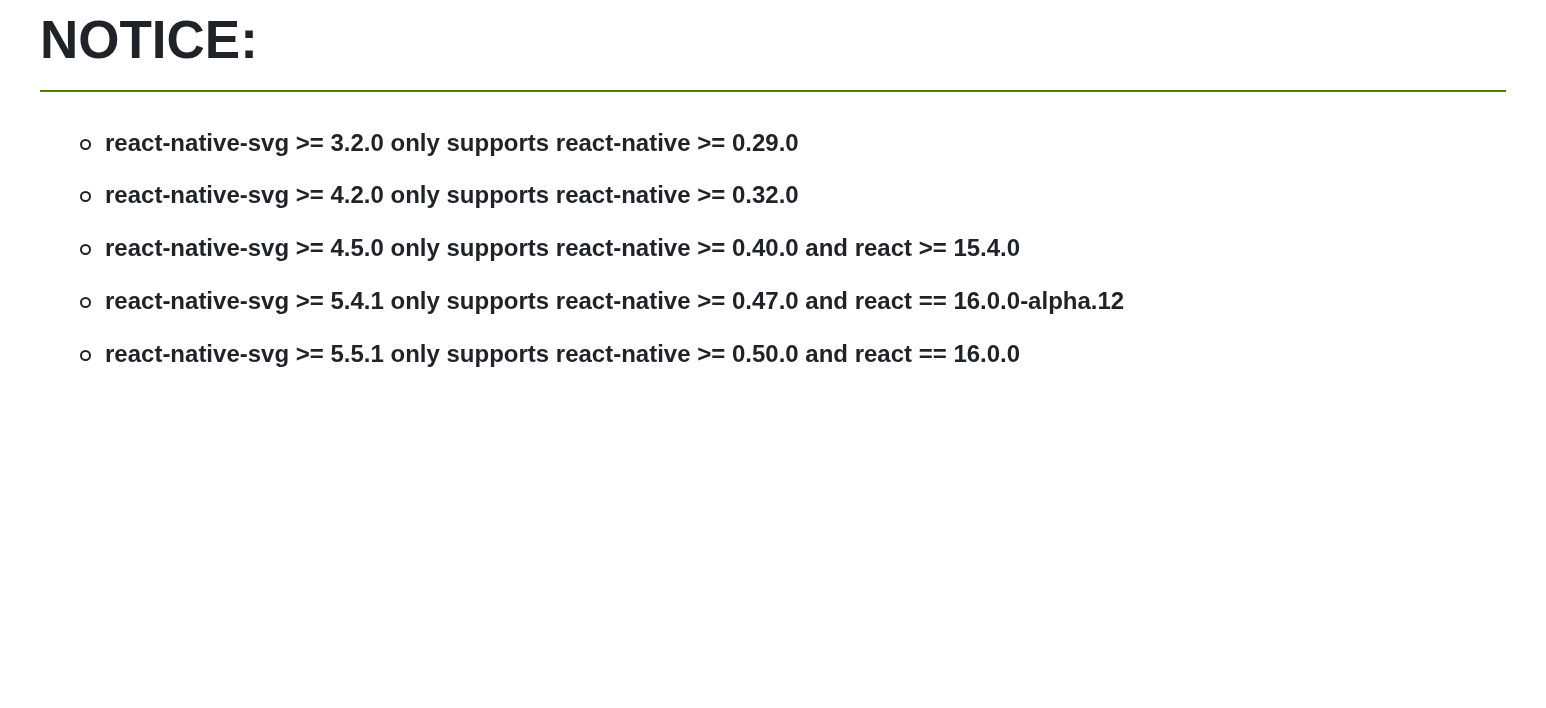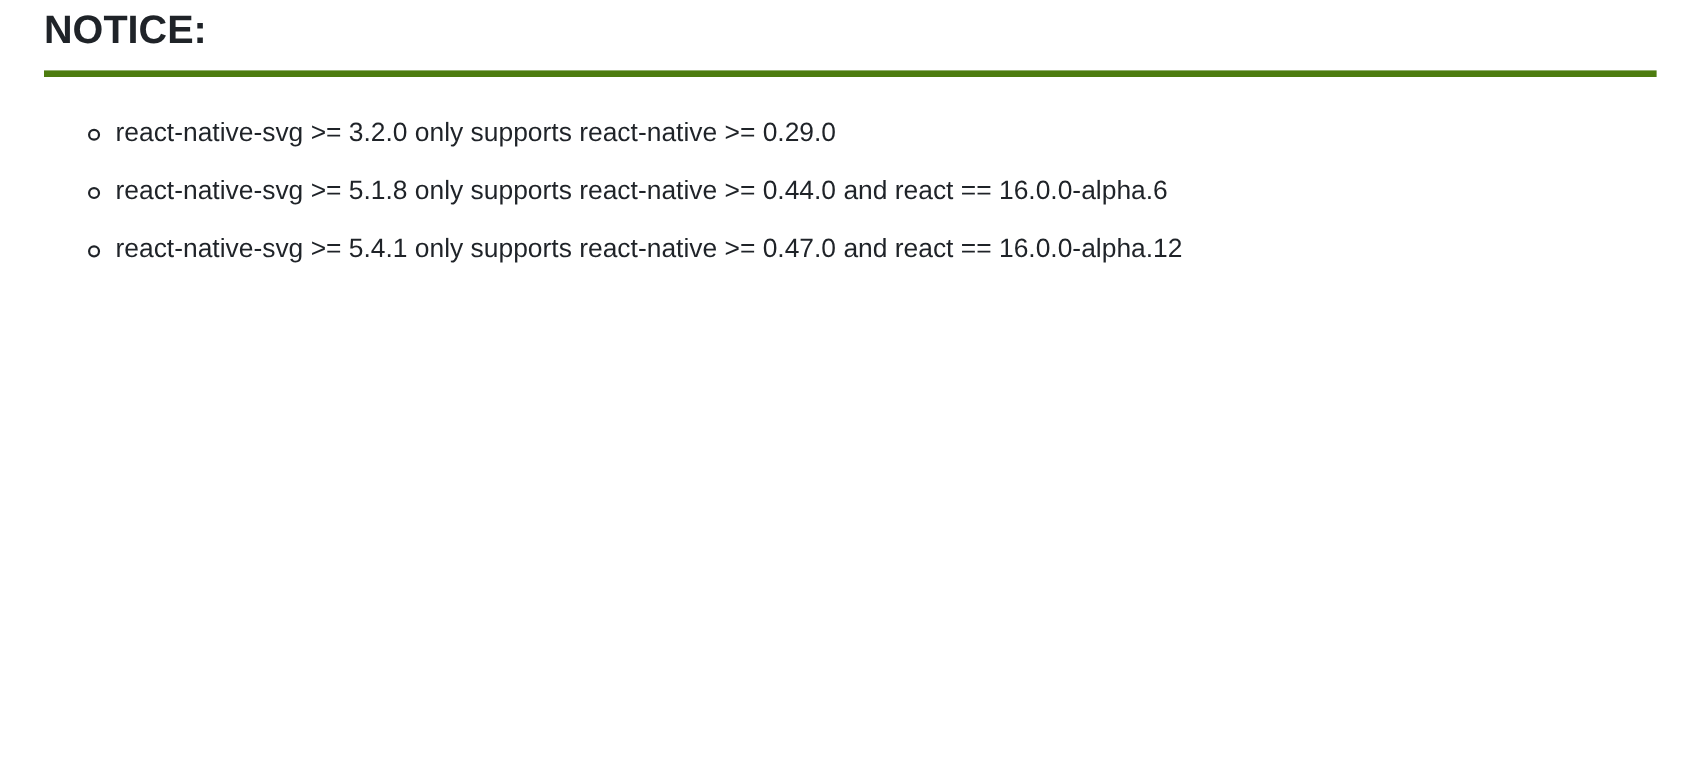--- a/index.html
+++ b/index.html
@@ -5,52 +5,55 @@
     body {
       font-family: -apple-system, BlinkMacSystemFont, "Segoe UI", Helvetica, Arial, sans-serif;
       color: #1f2328;
       background: #ffffff;
       margin: 0;
       padding: 0 40px;
       font-size: 24px;
       line-height: 1.5;
     }
     h2 {
-      font-size: 36px;
+      font-size: 53px;
       font-weight: 600;
       margin: 0;
       padding-bottom: 10px;
-      border-bottom: 6px solid #4d7c0f;
+      border-bottom: 2px solid #4d7c0f;
       margin-bottom: 25px;
     }
     ul {
       list-style: none;
       padding-left: 40px;
       margin: 0;
     }
     li {
       position: relative;
       padding-left: 25px;
       margin: 0;
       line-height: 2.2;
+      font-weight: bold;
     }
     li::before {
       content: "";
       position: absolute;
       left: 0;
       top: 22px;
       width: 7px;
       height: 7px;
       border: 2px solid #1f2328;
       border-radius: 50%;
       background: transparent;
     }
   </style>
 </head>
 <body>
 
 <h2>NOTICE:</h2>
 
 <ul>
   <li>react-native-svg &gt;= 3.2.0 only supports react-native &gt;= 0.29.0</li>
-  <li>react-native-svg &gt;= 5.1.8 only supports react-native &gt;= 0.44.0 and react == 16.0.0-alpha.6</li>
+  <li>react-native-svg &gt;= 4.2.0 only supports react-native &gt;= 0.32.0</li>
+  <li>react-native-svg &gt;= 4.5.0 only supports react-native &gt;= 0.40.0 and react &gt;= 15.4.0</li>
   <li>react-native-svg &gt;= 5.4.1 only supports react-native &gt;= 0.47.0 and react == 16.0.0-alpha.12</li>
+  <li>react-native-svg &gt;= 5.5.1 only supports react-native &gt;= 0.50.0 and react == 16.0.0</li>
 </ul>
 
 </body></html>

